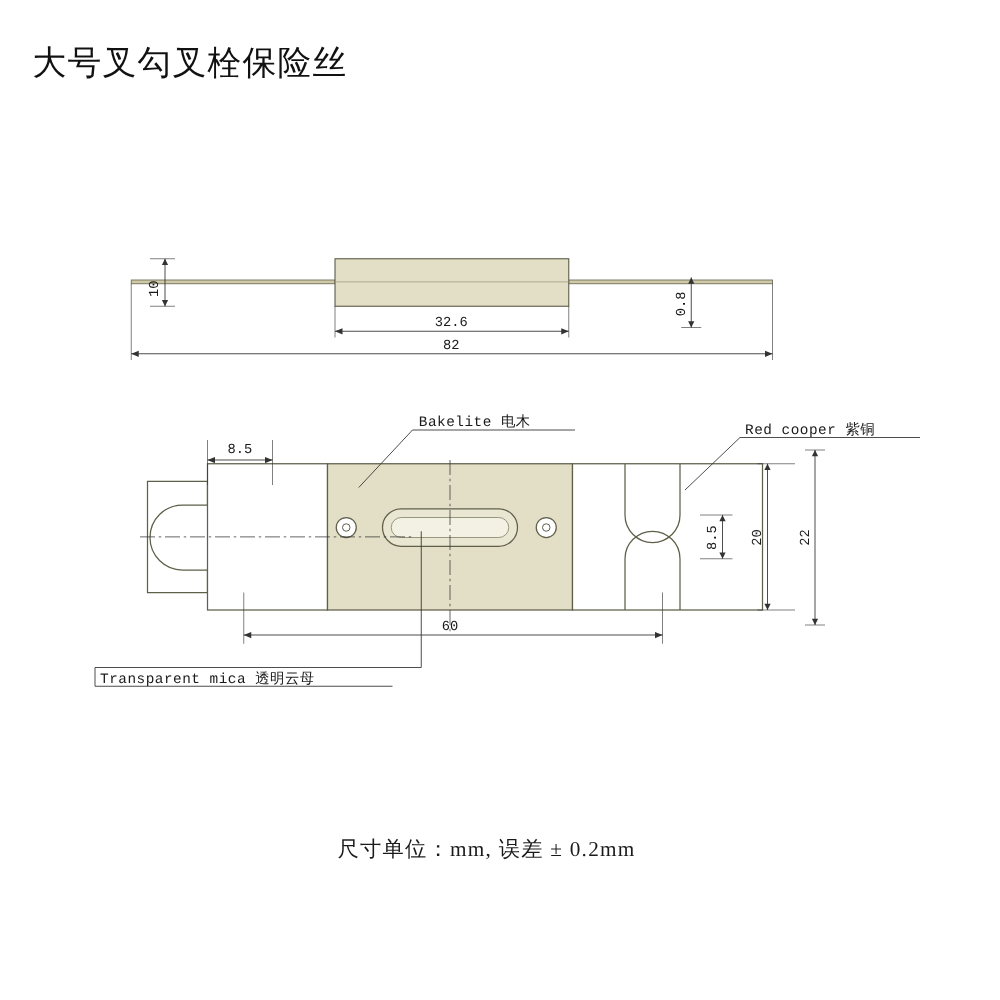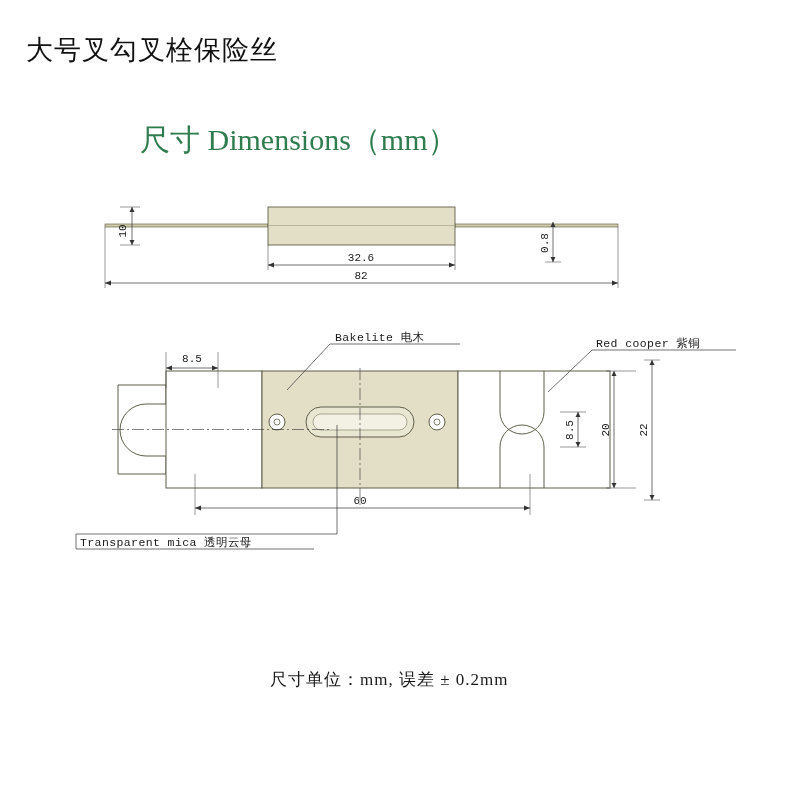--- a/index.html
+++ b/index.html
@@ -72,21 +72,20 @@
     letter-spacing: 0.4px;
   }
 </style>
 </head>
 <body>
 
 <div class="page">
 
   <div class="product-title">大号叉勾叉栓保险丝</div>
 
-  <div class="dim-heading">尺寸 Dimensions（mm）</div>
 
   <svg class="drawing" width="800" height="800" viewBox="0 0 800 800">
 
     <g>
 
       <rect x="105" y="224" width="163" height="3" fill="#cfc9a8" stroke="#6b6b55" stroke-width="0.7"></rect>
       <rect x="455" y="224" width="163" height="3" fill="#cfc9a8" stroke="#6b6b55" stroke-width="0.7"></rect>
 
       <rect x="268" y="207" width="187" height="38" fill="#e3dfc6" stroke="#5f5f4a" stroke-width="0.9"></rect>
 

